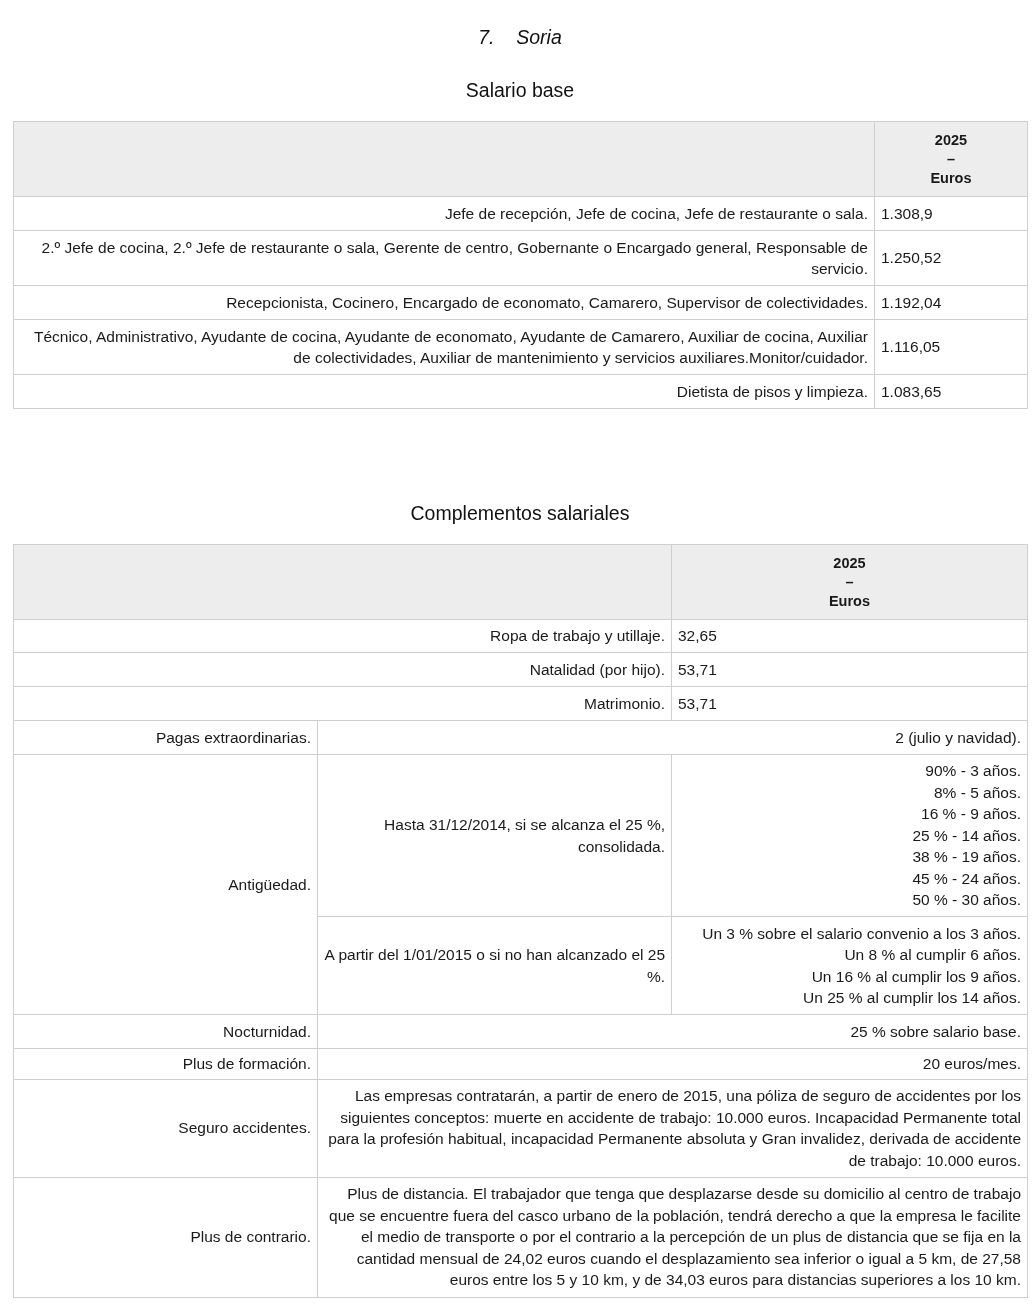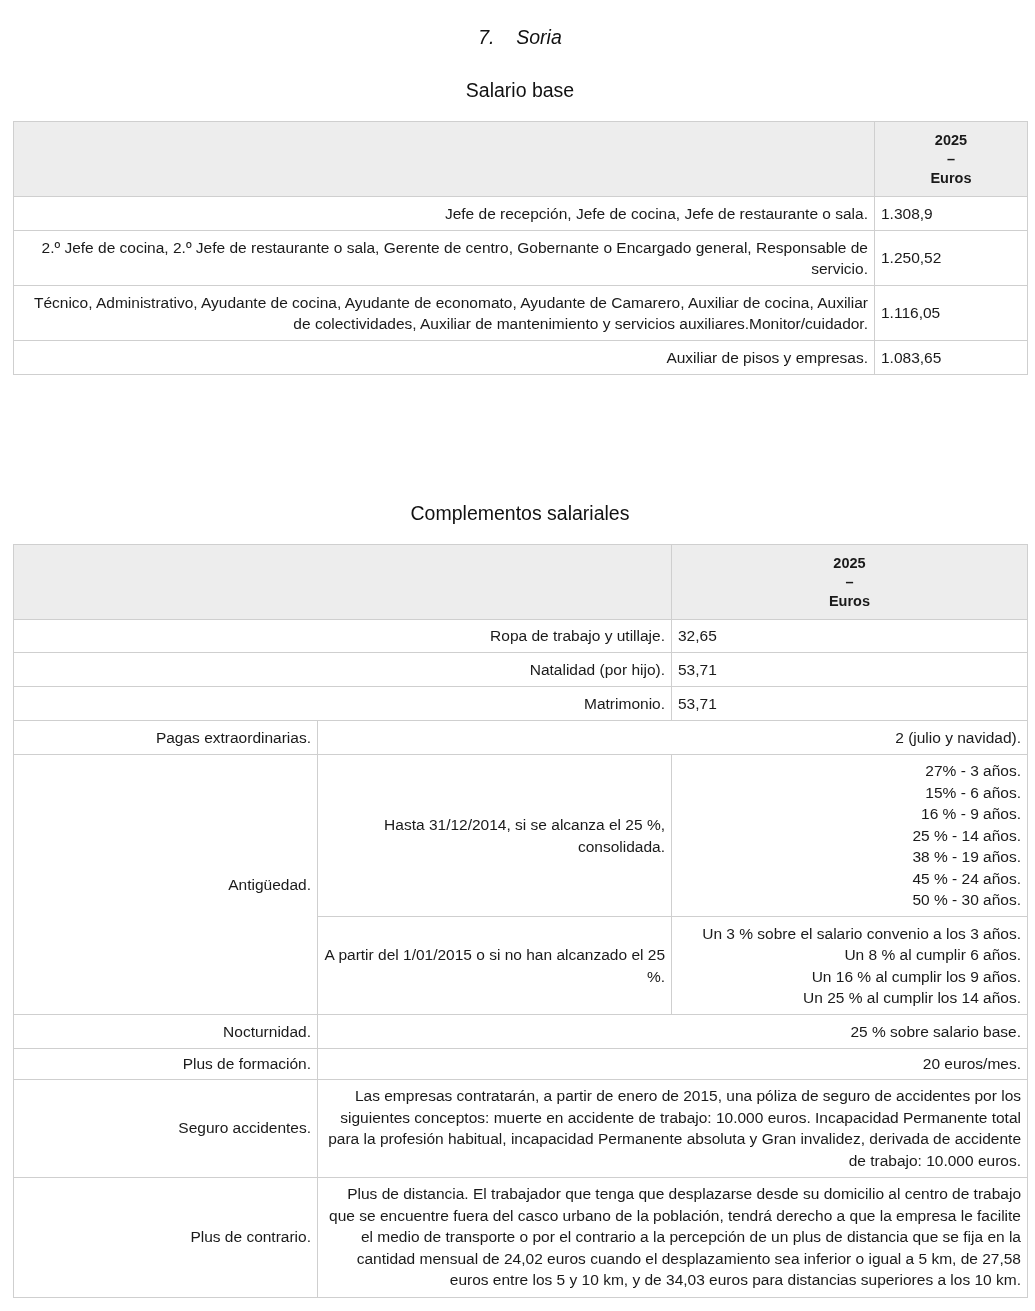--- a/index.html
+++ b/index.html
@@ -54,26 +54,30 @@
     </th>
   </tr>
   <tr style="height:34px;">
     <td>Jefe de recepción, Jefe de cocina, Jefe de restaurante o sala.</td>
     <td class="num">1.308,9</td>
   </tr>
   <tr style="height:55px;margin-top:32px;">
     <td>2.º Jefe de cocina, 2.º Jefe de restaurante o sala, Gerente de centro, Gobernante o Encargado general, Responsable de servicio.</td>
     <td class="num">1.250,52</td>
   </tr>
+  <tr style="height:34px;">
+    <td>Recepcionista, Cocinero, Encargado de economato, Camarero, Supervisor de colectividades.</td>
+    <td class="num">1.192,04</td>
+  </tr>
   <tr style="height:55px;">
     <td>Técnico, Administrativo, Ayudante de cocina, Ayudante de economato, Ayudante de Camarero, Auxiliar de cocina, Auxiliar de colectividades, Auxiliar de mantenimiento y servicios auxiliares.Monitor/cuidador.</td>
     <td class="num">1.116,05</td>
   </tr>
   <tr style="height:34px;">
-    <td>Auxiliar de pisos y empresas.</td>
+    <td>Dietista de pisos y limpieza.</td>
     <td class="num">1.083,65</td>
   </tr>
 </tbody>
   </table>
 
 <div class="h-section" style="top:502px;">Complementos salariales</div>
 
 <table style="top:544px;">
   <colgroup>
       <col style="width:304px">
@@ -102,22 +106,22 @@
     <td class="num">53,71</td>
   </tr>
   <tr style="height:34px;">
     <td>Pagas extraordinarias.</td>
     <td colspan="2">2 (julio y navidad).</td>
   </tr>
   <tr style="height:162px;">
     <td rowspan="2">Antigüedad.</td>
     <td>Hasta 31/12/2014, si se alcanza el 25 %, consolidada.</td>
     <td class="stack">
-      <div>27% - 3 años.</div>
-      <div>15% - 6 años.</div>
+      <div>90% - 3 años.</div>
+      <div>8% - 5 años.</div>
       <div>16 % - 9 años.</div>
       <div>25 % - 14 años.</div>
       <div>38 % - 19 años.</div>
       <div>45 % - 24 años.</div>
       <div>50 % - 30 años.</div>
     </td>
   </tr>
   <tr style="height:98px;">
     <td>A partir del 1/01/2015 o si no han alcanzado el 25 %.</td>
     <td class="stack">

